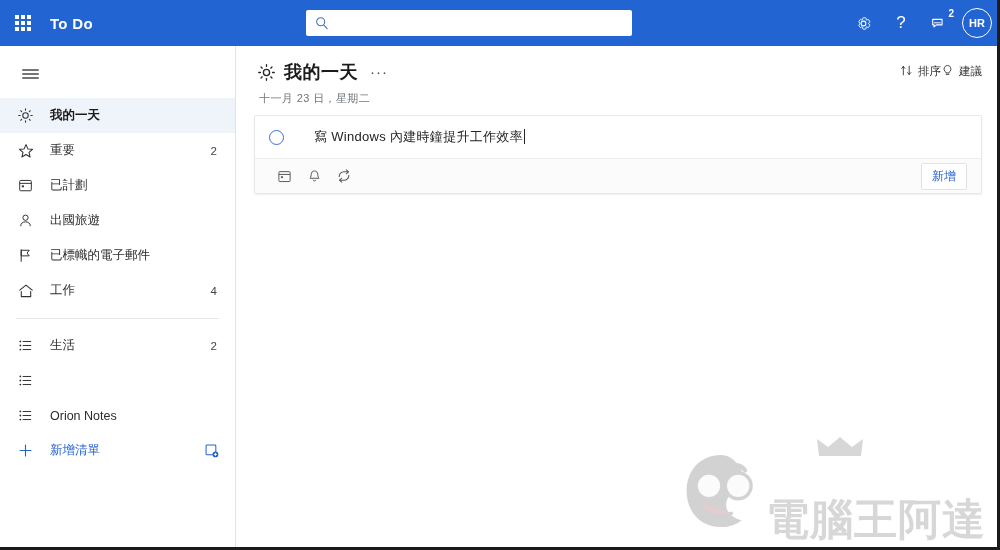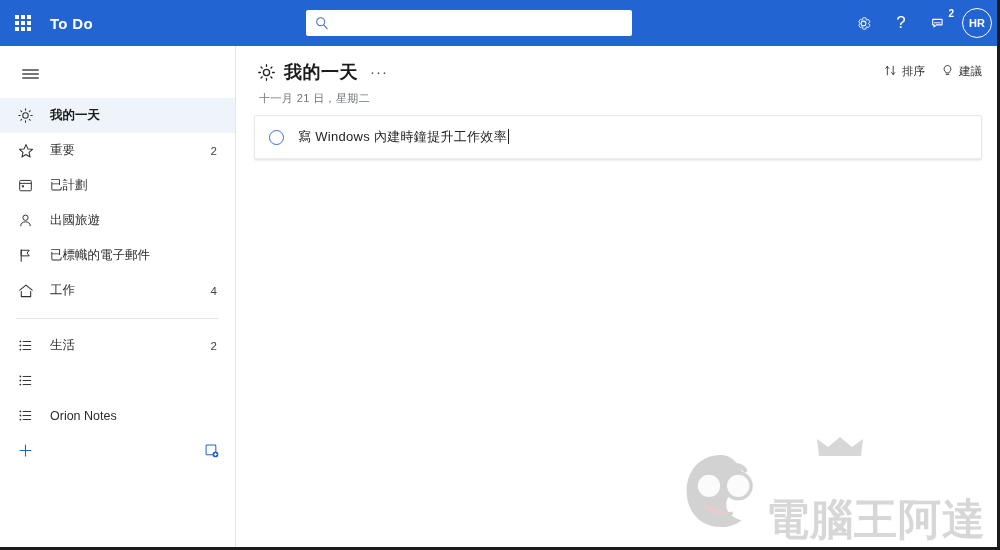--- a/index.html
+++ b/index.html
@@ -274,21 +274,20 @@
     margin-top: 7px;
     margin-left: 1px;
     letter-spacing: 0.4px;
   }
   .head-actions {
     position: absolute;
     top: 18px;
     right: 18px;
     display: flex;
     align-items: center;
-    gap: 16px;
   }
   .head-action {
     display: flex;
     align-items: center;
     gap: 5px;
     font-size: 11.5px;
     color: #333333;
     cursor: pointer;
     white-space: nowrap;
   }
@@ -301,20 +300,21 @@
     border-radius: 2px;
     box-shadow: 0 1px 2px rgba(0,0,0,0.07);
     overflow: hidden;
   }
   .addcard-top {
     height: 42px;
     display: flex;
     align-items: center;
     padding: 0 14px;
     border-bottom: 1px solid #ededed;
+    gap: 16px;
   }
   .task-circle {
     width: 15px;
     height: 15px;
     border: 1.4px solid #3b6fd4;
     border-radius: 50%;
     flex: none;
     box-sizing: border-box;
     cursor: pointer;
   }
@@ -592,20 +592,21 @@
           <span class="nav-count"></span>
         </div>
 
         <div class="nav-item newlist">
           <span class="nav-icon">
             <svg width="15" height="15" viewBox="0 0 16 16">
               <line x1="8" y1="2.2" x2="8" y2="13.8" stroke="#2564cf" stroke-width="1.2" stroke-linecap="round"></line>
               <line x1="2.2" y1="8" x2="13.8" y2="8" stroke="#2564cf" stroke-width="1.2" stroke-linecap="round"></line>
             </svg>
           </span>
+          <span class="nav-label">新增清單</span>
           <span class="newgroup-icon">
             <svg width="15" height="15" viewBox="0 0 16 16">
               <rect x="2.2" y="2.2" width="10.4" height="10.4" rx="1" fill="none" stroke="#2564cf" stroke-width="1.1"></rect>
               <circle cx="12.2" cy="12.2" r="3.1" fill="#2564cf"></circle>
               <line x1="12.2" y1="10.6" x2="12.2" y2="13.8" stroke="#fff" stroke-width="1"></line>
               <line x1="10.6" y1="12.2" x2="13.8" y2="12.2" stroke="#fff" stroke-width="1"></line>
             </svg>
           </span>
         </div>
       </div>
@@ -626,21 +627,21 @@
                 <line x1="2.85" y1="2.85" x2="3.95" y2="3.95"></line>
                   <line x1="12.05" y1="12.05" x2="13.15" y2="13.15"></line>
                 <line x1="13.15" y1="2.85" x2="12.05" y2="3.95"></line>
                   <line x1="3.95" y1="12.05" x2="2.85" y2="13.15"></line>
               </g>
             </svg>
           </span>
           <span class="page-title">我的一天</span>
           <span class="ellipsis-btn">···</span>
         </div>
-        <div class="page-sub">十一月 21 日，星期二</div>
+        <div class="page-sub">十一月 23 日，星期二</div>
 
         <div class="head-actions">
           <div class="head-action">
             <span>
               <svg width="13" height="13" viewBox="0 0 16 16">
                 <path d="M4.1 13.4V3.2M4.1 3.2L2.1 5.4M4.1 3.2l2 2.2" fill="none" stroke="#333" stroke-width="1.1" stroke-linecap="round" stroke-linejoin="round"></path>
                 <path d="M11.3 2.6v10.2M11.3 12.8l2-2.2M11.3 12.8l-2-2.2" fill="none" stroke="#333" stroke-width="1.1" stroke-linecap="round" stroke-linejoin="round"></path>
               </svg>
             </span>
             <span>排序</span>
@@ -654,20 +655,44 @@
             </span>
             <span>建議</span>
           </div>
         </div>
       </div>
 
       <div class="addcard">
         <div class="addcard-top">
           <span class="task-circle"></span>
           <span class="task-text"><span>寫 Windows 內建時鐘提升工作效率</span><span class="caret"></span></span>
+        </div>
+        <div class="addcard-bottom">
+          <span class="mini-icon">
+            <svg width="15" height="15" viewBox="0 0 16 16">
+              <rect x="2" y="2.8" width="12" height="10.6" rx="1" fill="none" stroke="#5a5a5a" stroke-width="1.05"></rect>
+              <line x1="2" y1="5.8" x2="14" y2="5.8" stroke="#5a5a5a" stroke-width="1.05"></line>
+              <rect x="4.2" y="7.7" width="2.1" height="2" fill="#5a5a5a"></rect>
+            </svg>
+          </span>
+          <span class="mini-icon">
+            <svg width="15" height="15" viewBox="0 0 16 16">
+              <path d="M8 2.1c-2.1 0-3.5 1.6-3.5 3.6 0 2.7-.9 3.6-1.3 4.2h9.6c-.4-.6-1.3-1.5-1.3-4.2 0-2-1.4-3.6-3.5-3.6z" fill="none" stroke="#5a5a5a" stroke-width="1.05" stroke-linejoin="round"></path>
+              <path d="M6.7 11.9a1.4 1.4 0 0 0 2.6 0" fill="none" stroke="#5a5a5a" stroke-width="1.05" stroke-linecap="round"></path>
+            </svg>
+          </span>
+          <span class="mini-icon">
+            <svg width="16" height="16" viewBox="0 0 16 16">
+              <path d="M3.2 8.6a4.8 4.8 0 0 1 4.8-4.8h4.2" fill="none" stroke="#5a5a5a" stroke-width="1.1" stroke-linecap="round"></path>
+              <path d="M10.4 1.9l2.1 1.9-2.1 1.9" fill="none" stroke="#5a5a5a" stroke-width="1.1" stroke-linecap="round" stroke-linejoin="round"></path>
+              <path d="M12.8 7.4a4.8 4.8 0 0 1-4.8 4.8H3.8" fill="none" stroke="#5a5a5a" stroke-width="1.1" stroke-linecap="round"></path>
+              <path d="M5.6 14.1l-2.1-1.9 2.1-1.9" fill="none" stroke="#5a5a5a" stroke-width="1.1" stroke-linecap="round" stroke-linejoin="round"></path>
+            </svg>
+          </span>
+          <button class="add-btn">新增</button>
         </div>
       </div>
 
       <div class="watermark">
         <span class="wm-face">
           <svg width="86" height="86" viewBox="0 0 100 100">
             <path d="M50 8C26 8 10 26 10 50c0 24 16 42 40 42 10 0 18-3 24-8-10-2-18-9-18-18 0-12 12-18 24-18-2-22-14-40-30-40z" fill="#6e6e6e"></path>
             <circle cx="36" cy="44" r="15" fill="#f2f2f2" stroke="#6e6e6e" stroke-width="4"></circle>
             <circle cx="70" cy="44" r="15" fill="#f2f2f2" stroke="#6e6e6e" stroke-width="4"></circle>
             <line x1="51" y1="44" x2="55" y2="44" stroke="#6e6e6e" stroke-width="4"></line>

